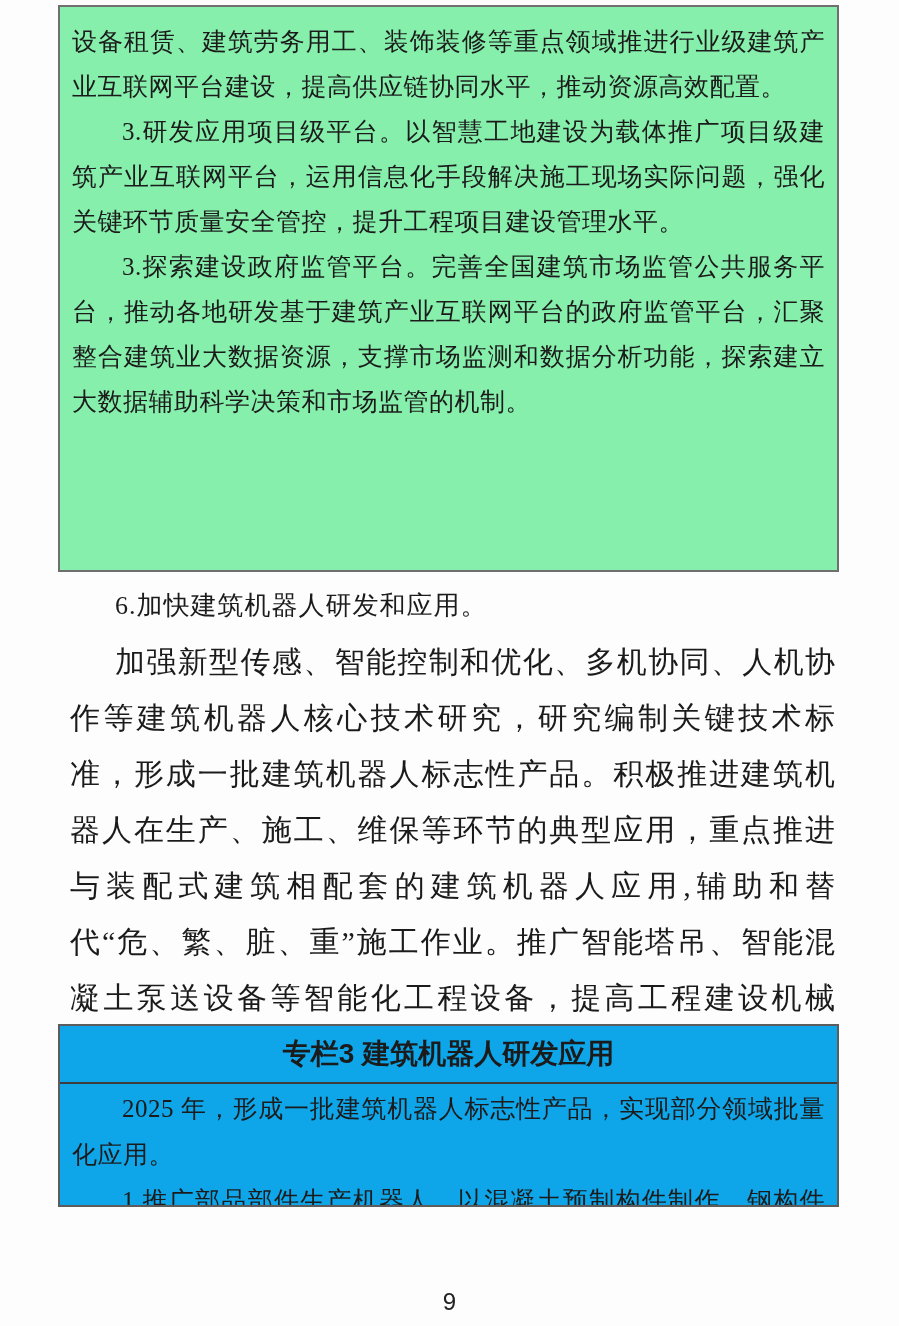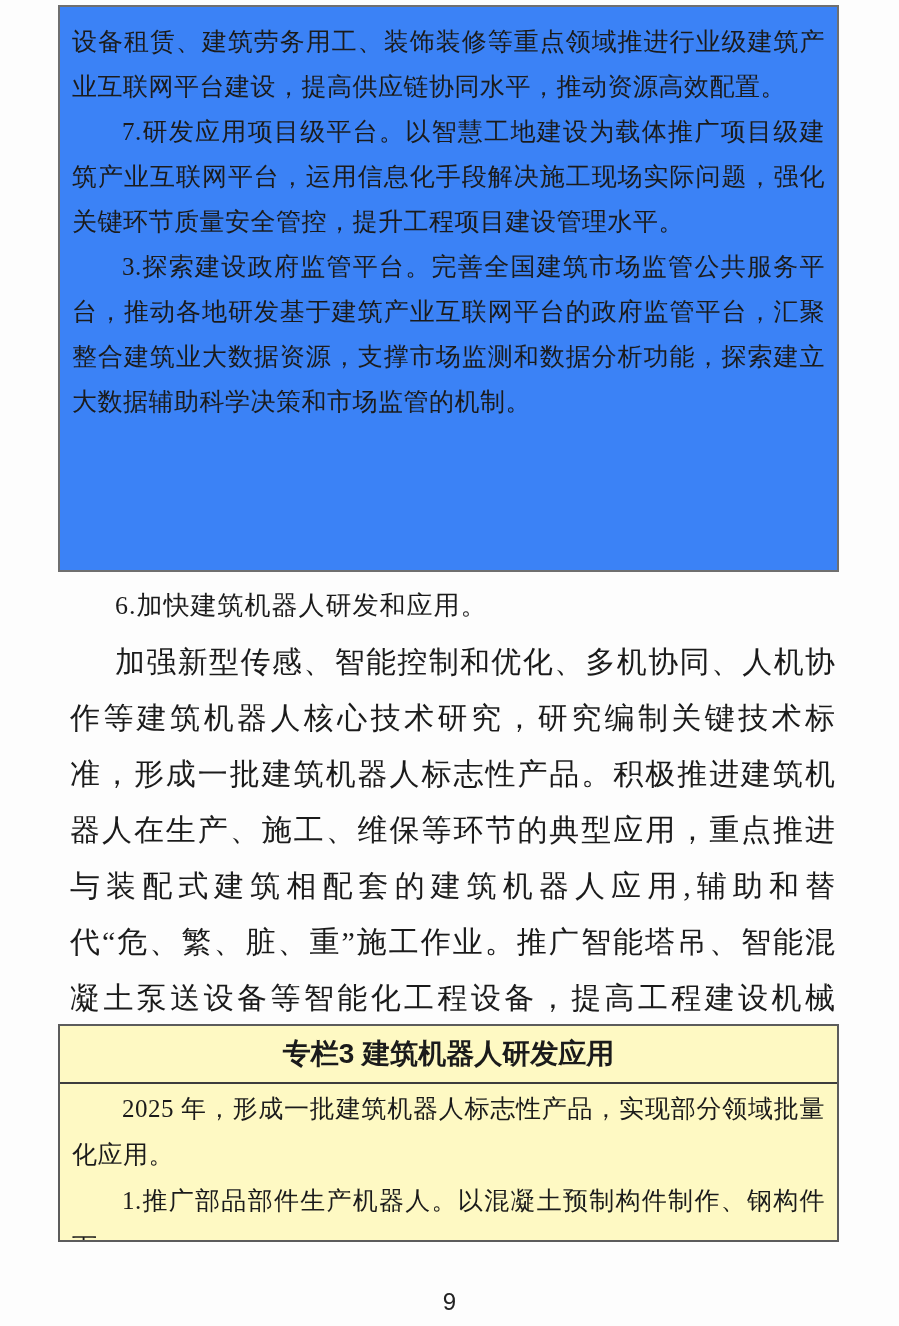--- a/index.html
+++ b/index.html
@@ -17,21 +17,21 @@
   }
 
   
   .box1 {
     position: absolute;
     left: 58px; top: 5px;
     width: 781px; height: 567px;
     border: 2px solid #6f6f6f;
     box-sizing: border-box;
     padding: 12px 12px 0 12px;
-    background: #3b82f6;
+    background: #86efac;
   }
   .box1 p {
     margin: 0;
     font-size: 25px;
     line-height: 45px;
     text-align: justify;
     letter-spacing: 0.5px;
   }
   .box1 p.indent { text-indent: 2em; }
 
@@ -55,24 +55,24 @@
     line-height: 56px;
     text-align: justify;
     text-indent: 45px;
     letter-spacing: 1px;
   }
 
   
   .box2 {
     position: absolute;
     left: 58px; top: 1024px;
-    width: 781px; height: 218px;
+    width: 781px; height: 183px;
     border: 2px solid #5c5c5c;
     box-sizing: border-box;
-    background: #fef9c3;
+    background: #0ea5e9;
     overflow: hidden;
   }
   .box2-title {
     height: 56px;
     line-height: 56px;
     text-align: center;
     font-family: "Liberation Sans", "DejaVu Sans", sans-serif;
     font-weight: bold;
     font-size: 28px;
     border-bottom: 2px solid #3d3d3d;
@@ -100,21 +100,21 @@
     color: #222;
   }
 </style>
 </head>
 <body>
 
 <div class="page">
 
   <section class="box1">
     <p>设备租赁、建筑劳务用工、装饰装修等重点领域推进行业级建筑产业互联网平台建设，提高供应链协同水平，推动资源高效配置。</p>
-    <p class="indent">7.研发应用项目级平台。以智慧工地建设为载体推广项目级建筑产业互联网平台，运用信息化手段解决施工现场实际问题，强化关键环节质量安全管控，提升工程项目建设管理水平。</p>
+    <p class="indent">3.研发应用项目级平台。以智慧工地建设为载体推广项目级建筑产业互联网平台，运用信息化手段解决施工现场实际问题，强化关键环节质量安全管控，提升工程项目建设管理水平。</p>
     <p class="indent">3.探索建设政府监管平台。完善全国建筑市场监管公共服务平台，推动各地研发基于建筑产业互联网平台的政府监管平台，汇聚整合建筑业大数据资源，支撑市场监测和数据分析功能，探索建立大数据辅助科学决策和市场监管的机制。</p>
   </section>
 
   <div class="body-block">
     <h2 class="body-heading">6.加快建筑机器人研发和应用。</h2>
     <p class="body-paragraph">加强新型传感、智能控制和优化、多机协同、人机协作等建筑机器人核心技术研究，研究编制关键技术标准，形成一批建筑机器人标志性产品。积极推进建筑机器人在生产、施工、维保等环节的典型应用，重点推进与装配式建筑相配套的建筑机器人应用,辅助和替代“危、繁、脏、重”施工作业。推广智能塔吊、智能混凝土泵送设备等智能化工程设备，提高工程建设机械化、智能化水平。</p>
   </div>
 
   <section class="box2">
     <div class="box2-title">专栏3 建筑机器人研发应用</div>

